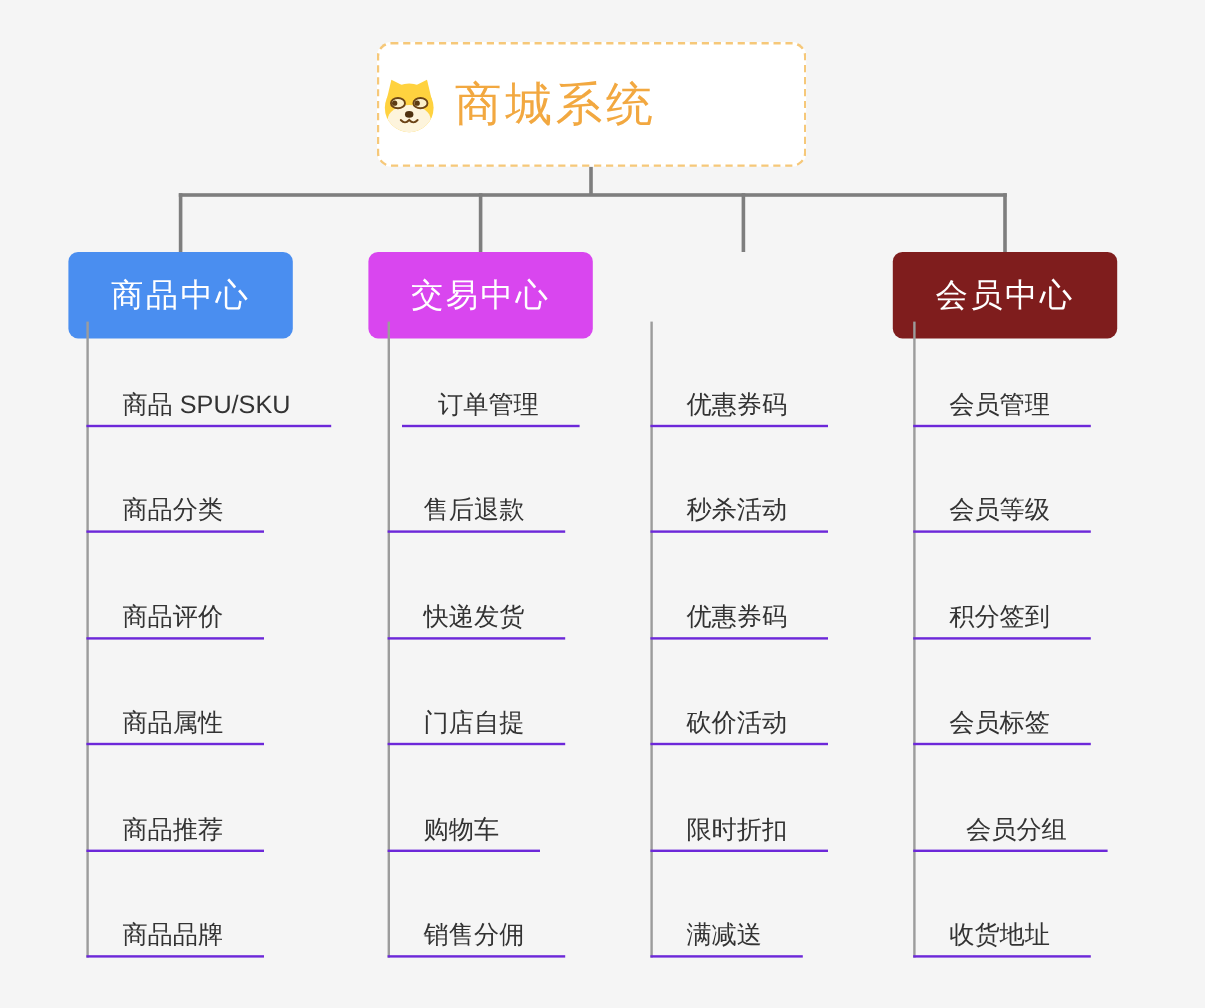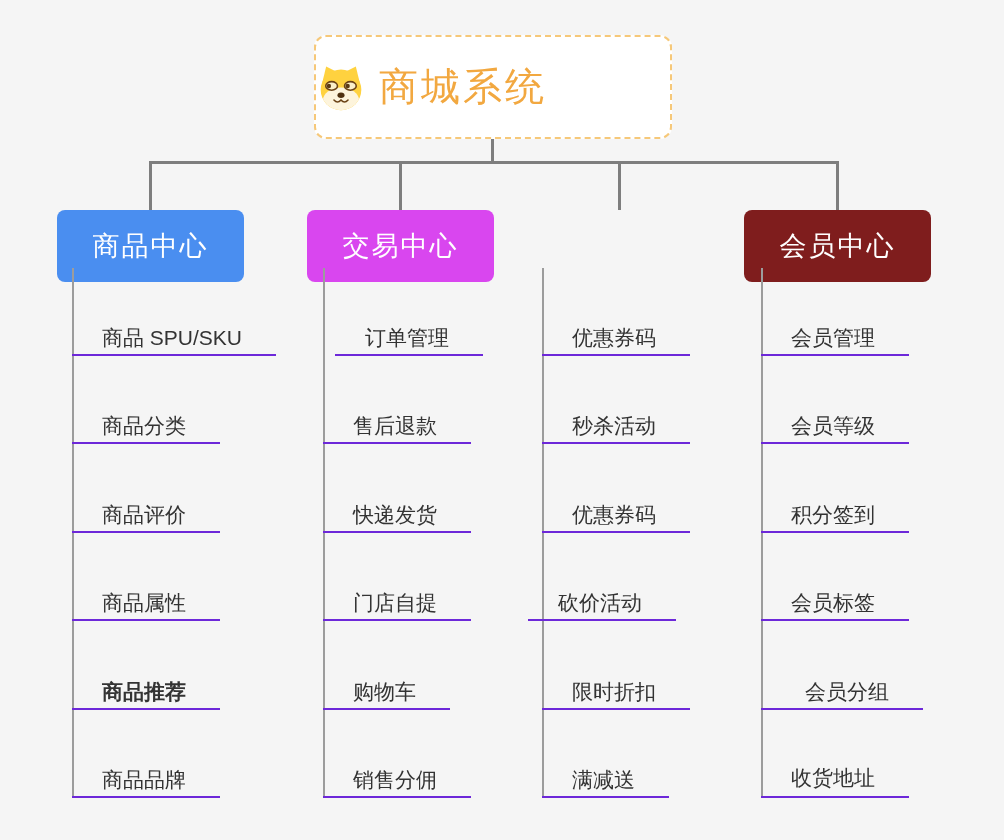--- a/index.html
+++ b/index.html
@@ -85,34 +85,34 @@
   <div class="trunk trunk-0"></div>
   <div class="trunk trunk-1"></div>
   <div class="trunk trunk-2"></div>
   <div class="trunk trunk-3"></div>
 
   <div id="items">
       <div class="item" style="left: 72px; top: 320px;">商品 SPU/SKU</div>
       <div class="item" style="left: 72px; top: 408px;">商品分类</div>
       <div class="item" style="left: 72px; top: 497px;">商品评价</div>
       <div class="item" style="left: 72px; top: 585px;">商品属性</div>
-      <div class="item" style="left: 72px; top: 674px; font-weight: bold;">商品推荐</div>
+      <div class="item" style="left: 72px; top: 674px;">商品推荐</div>
       <div class="item" style="left: 72px; top: 762px;">商品品牌</div>
       <div class="item" style="left: 323px; top: 320px; margin-left: 12px;">订单管理</div>
       <div class="item" style="left: 323px; top: 408px;">售后退款</div>
       <div class="item" style="left: 323px; top: 497px;">快递发货</div>
       <div class="item" style="left: 323px; top: 585px;">门店自提</div>
       <div class="item" style="left: 323px; top: 674px;">购物车</div>
       <div class="item" style="left: 323px; top: 762px;">销售分佣</div>
       <div class="item" style="left: 542px; top: 320px;">优惠券码</div>
       <div class="item" style="left: 542px; top: 408px;">秒杀活动</div>
       <div class="item" style="left: 542px; top: 497px;">优惠券码</div>
-      <div class="item" style="left: 528px; top: 585px;">砍价活动</div>
+      <div class="item" style="left: 542px; top: 585px;">砍价活动</div>
       <div class="item" style="left: 542px; top: 674px;">限时折扣</div>
       <div class="item" style="left: 542px; top: 762px;">满减送</div>
       <div class="item" style="left: 761px; top: 320px;">会员管理</div>
       <div class="item" style="left: 761px; top: 408px;">会员等级</div>
       <div class="item" style="left: 761px; top: 497px;">积分签到</div>
       <div class="item" style="left: 761px; top: 585px;">会员标签</div>
       <div class="item" style="left: 761px; top: 674px; padding-left: 44px;">会员分组</div>
-      <div class="item" style="left: 761px; top: 762px; font-family: Liberation Mono, monospace;">收货地址</div>
+      <div class="item" style="left: 761px; top: 762px;">收货地址</div>
     </div>
 </div>
 
 </body></html>

